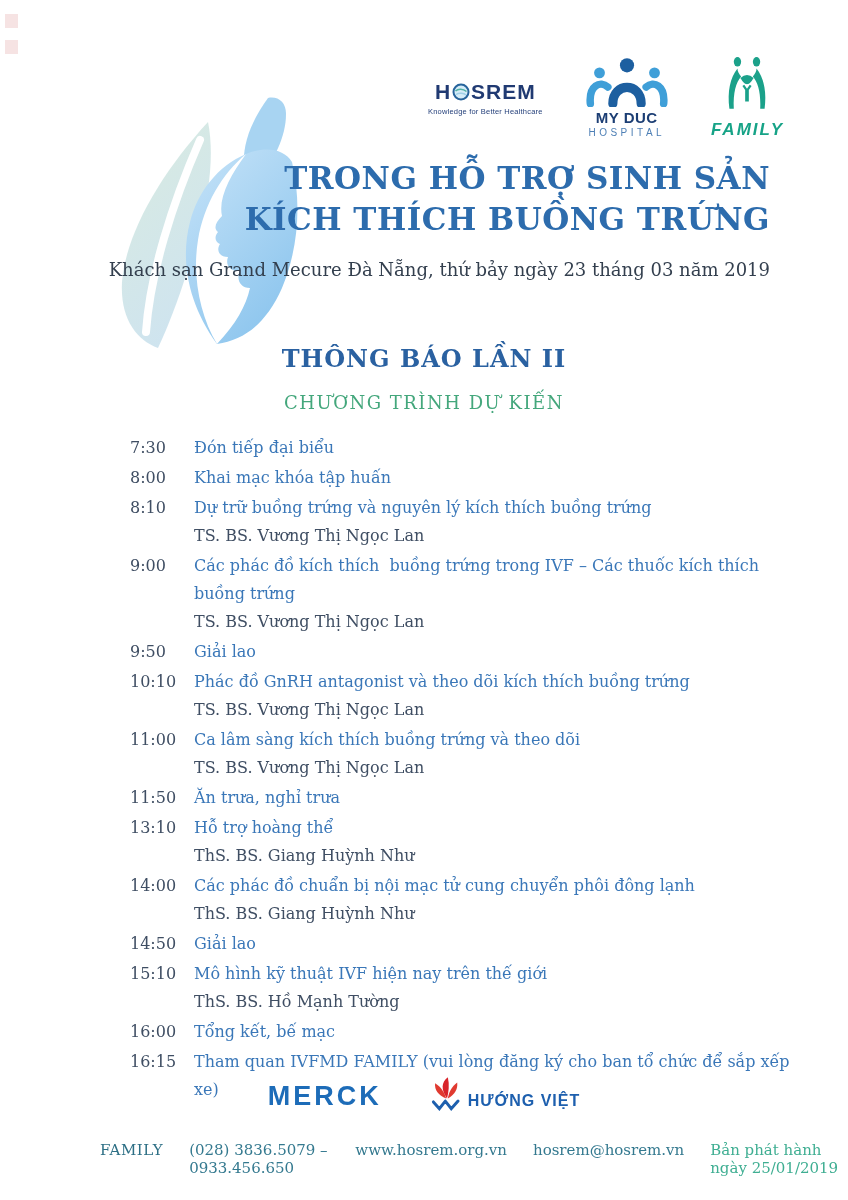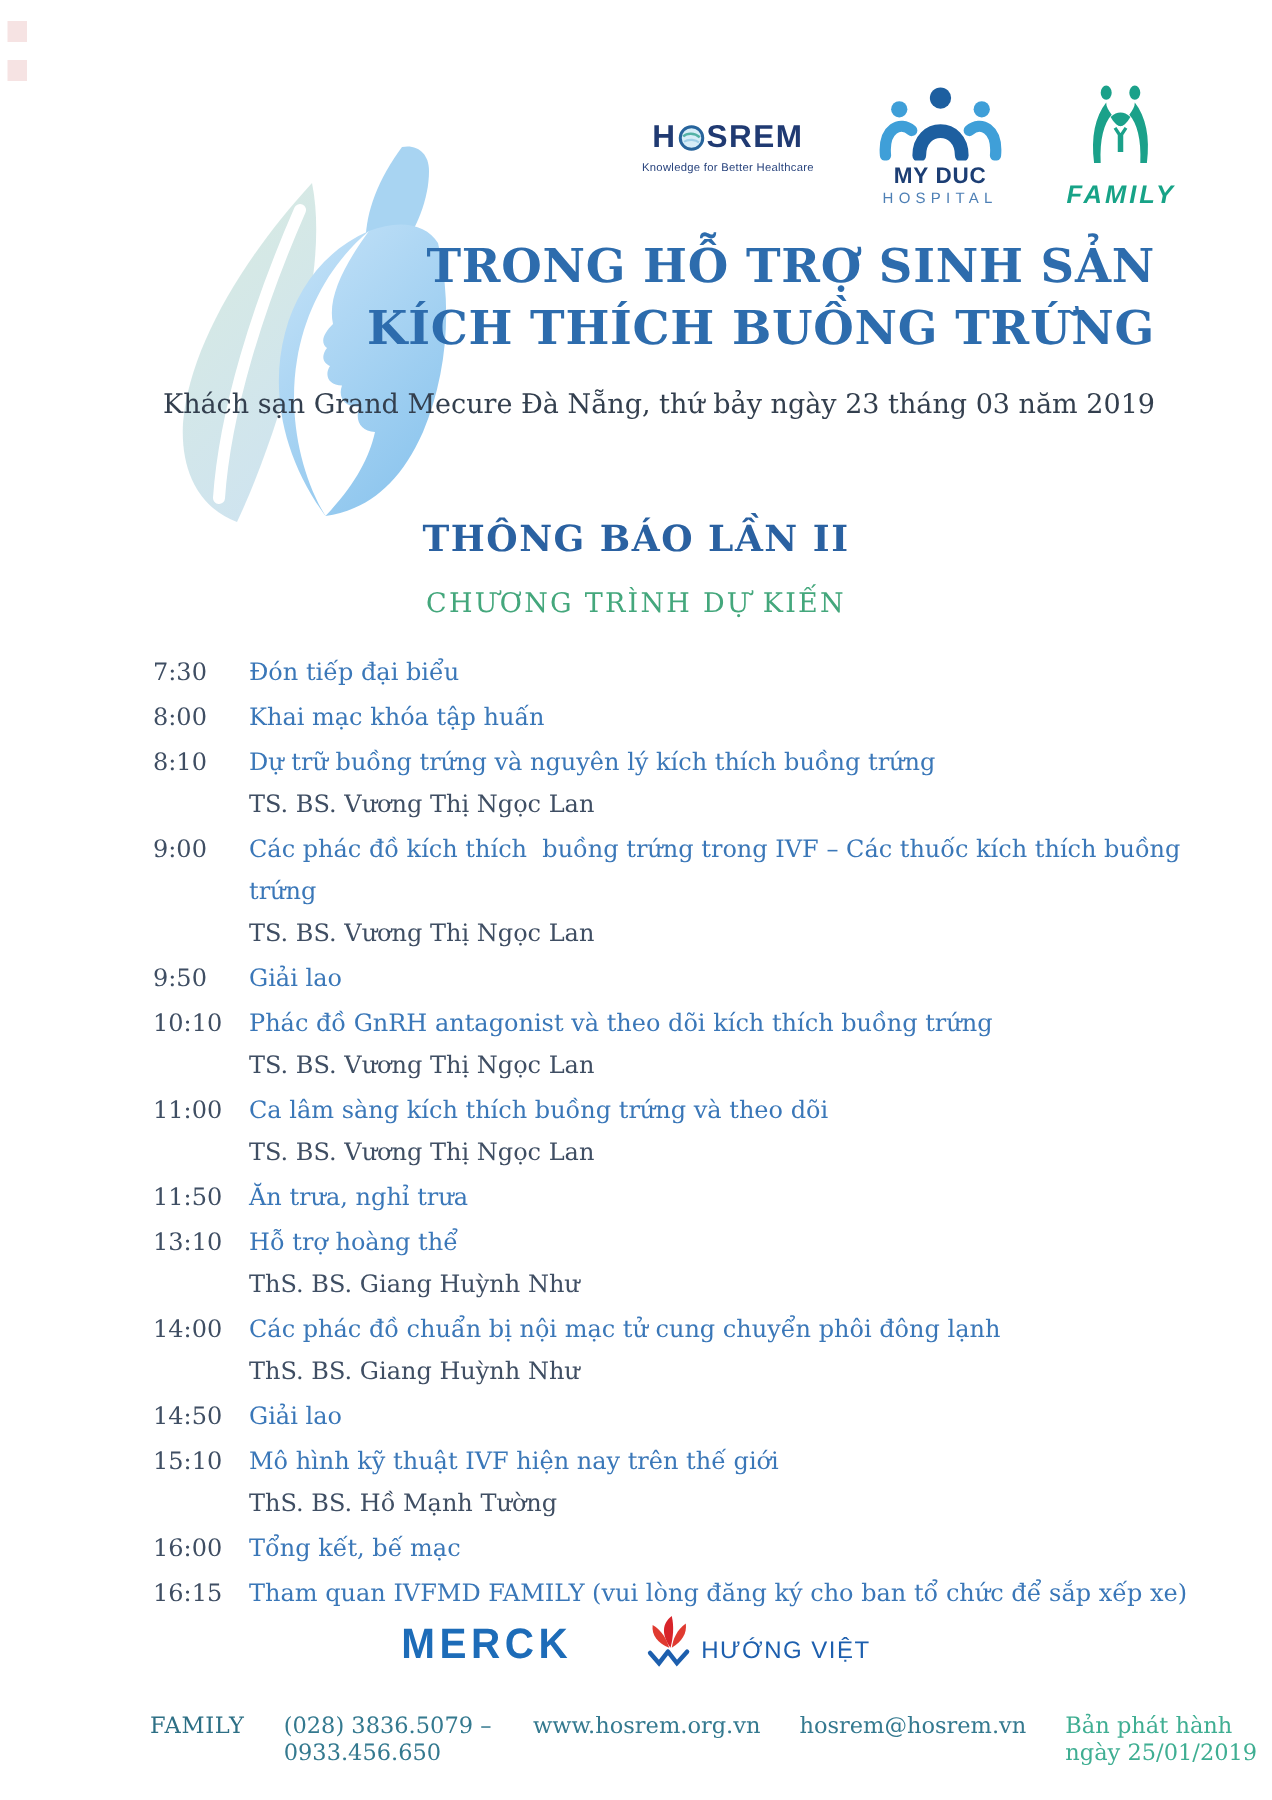--- a/index.html
+++ b/index.html
@@ -39,33 +39,33 @@
   .title-main { font-size:31px; font-weight:bold; color:#2d6cad; line-height:41px; letter-spacing:0.5px; }
   .title-venue { margin-top:19px; font-size:18px; color:#333f4e; }
 
   .heading { position:absolute; top:344px; left:0; width:100%; text-align:center;
              font-size:24px; font-weight:bold; color:#2a61a1; letter-spacing:1px; }
   .subheading { position:absolute; top:392px; left:0; width:100%; text-align:center;
                 font-size:18px; color:#44a77c; letter-spacing:1.5px; }
 
   
   .schedule { position:absolute; left:102px; top:434px; width:706px; }
-  .row { display:flex; margin-bottom:2px; }
+  .row { display:flex; margin-bottom:2px;margin-left:28px; }
   .time { width:64px; flex-shrink:0; color:#3f4e63; font-size:16px; line-height:28px; }
   .content { flex:1; }
   .stitle { color:#3a77b8; font-size:16px; line-height:28px; white-space:pre-wrap; }
   .speaker { color:#3f4e63; font-size:16px; line-height:28px; }
 
   
   .sponsors { position:absolute; top:1076px; left:0; width:100%;
               display:flex; justify-content:center; align-items:center; gap:48px; }
   .merck-word { font-family:"Liberation Sans", sans-serif; font-weight:bold; font-size:27px;
                 color:#1d6cb8; letter-spacing:3px; transform:scaleY(1.05); }
   .huongviet { display:flex; align-items:flex-end; gap:4px; }
-  .huongviet-word { font-family:"Liberation Sans", sans-serif; font-weight:normal; font-size:16px;
+  .huongviet-word { font-family:"Liberation Sans", sans-serif; font-weight:bold; font-size:16px;
                     color:#1d5fae; letter-spacing:1px; padding-bottom:6px; }
 
   
   .footer { position:absolute; left:100px; top:1141px; display:flex; align-items:baseline;
             gap:26px; font-size:15px; }
   .footer-org { color:#2d6f85; letter-spacing:0.5px; }
   .footer-item { color:#34798f; }
   .footer-release { color:#3fae92; }
 </style>
 </head>

